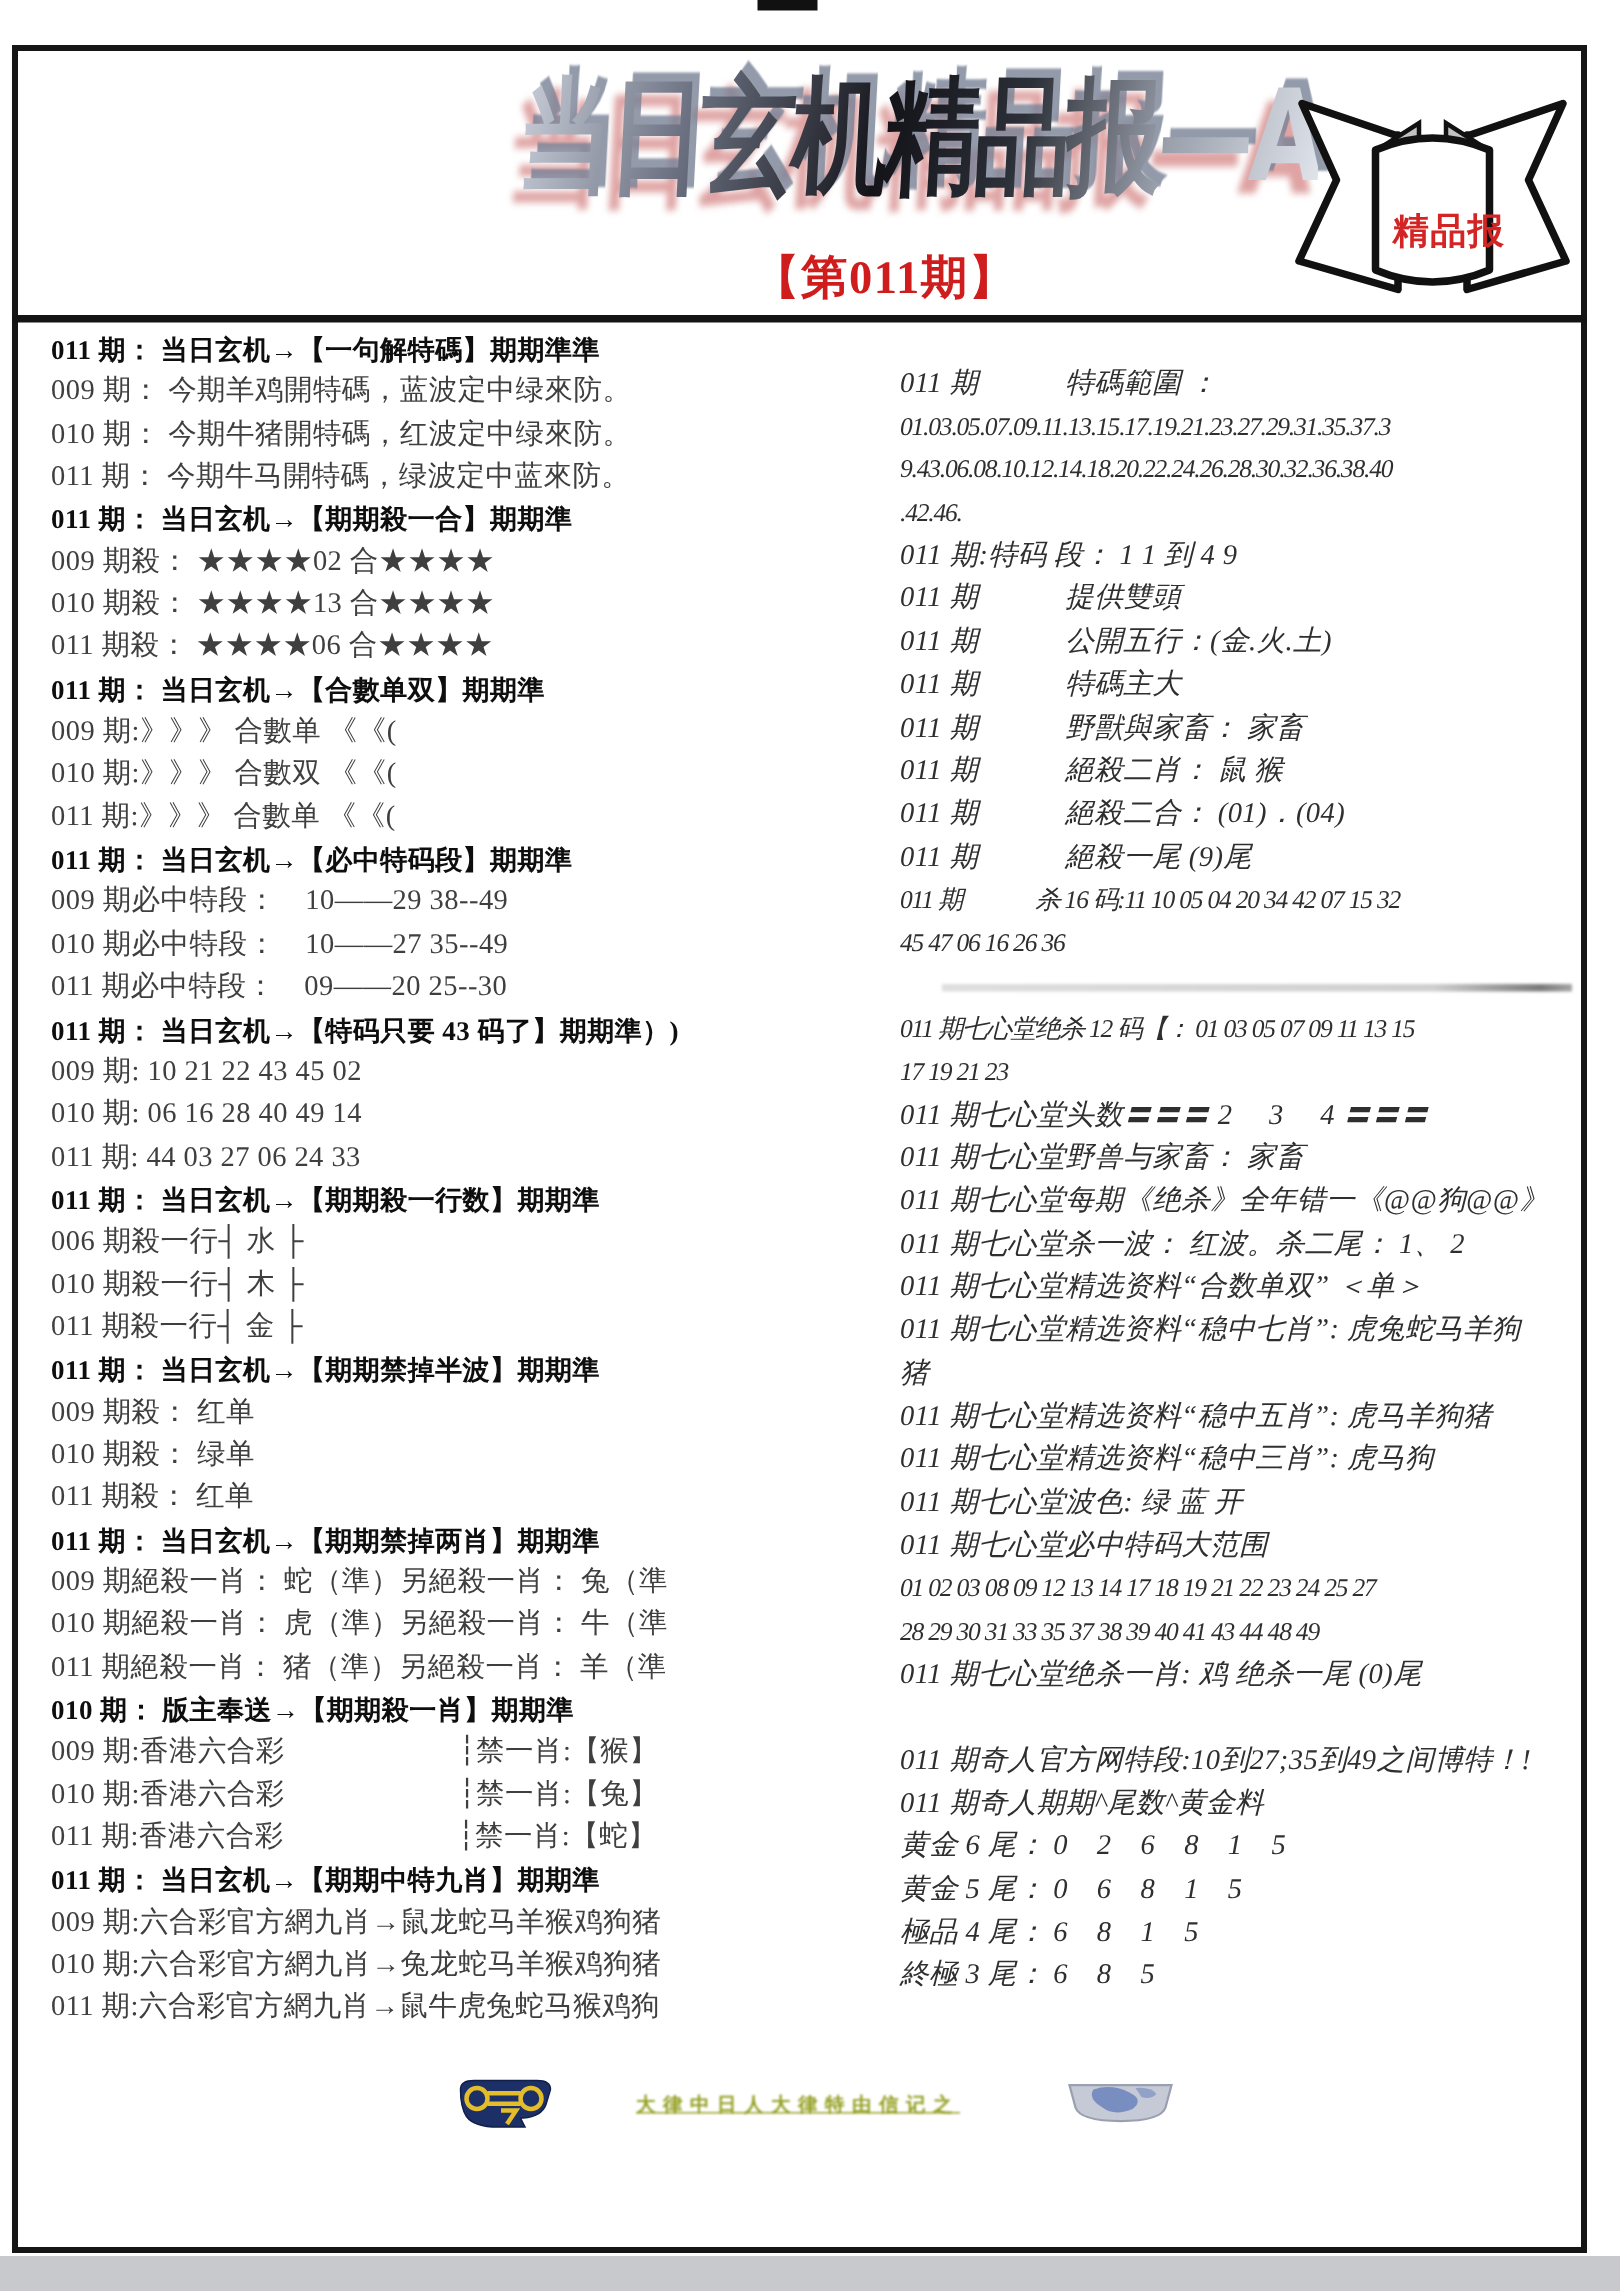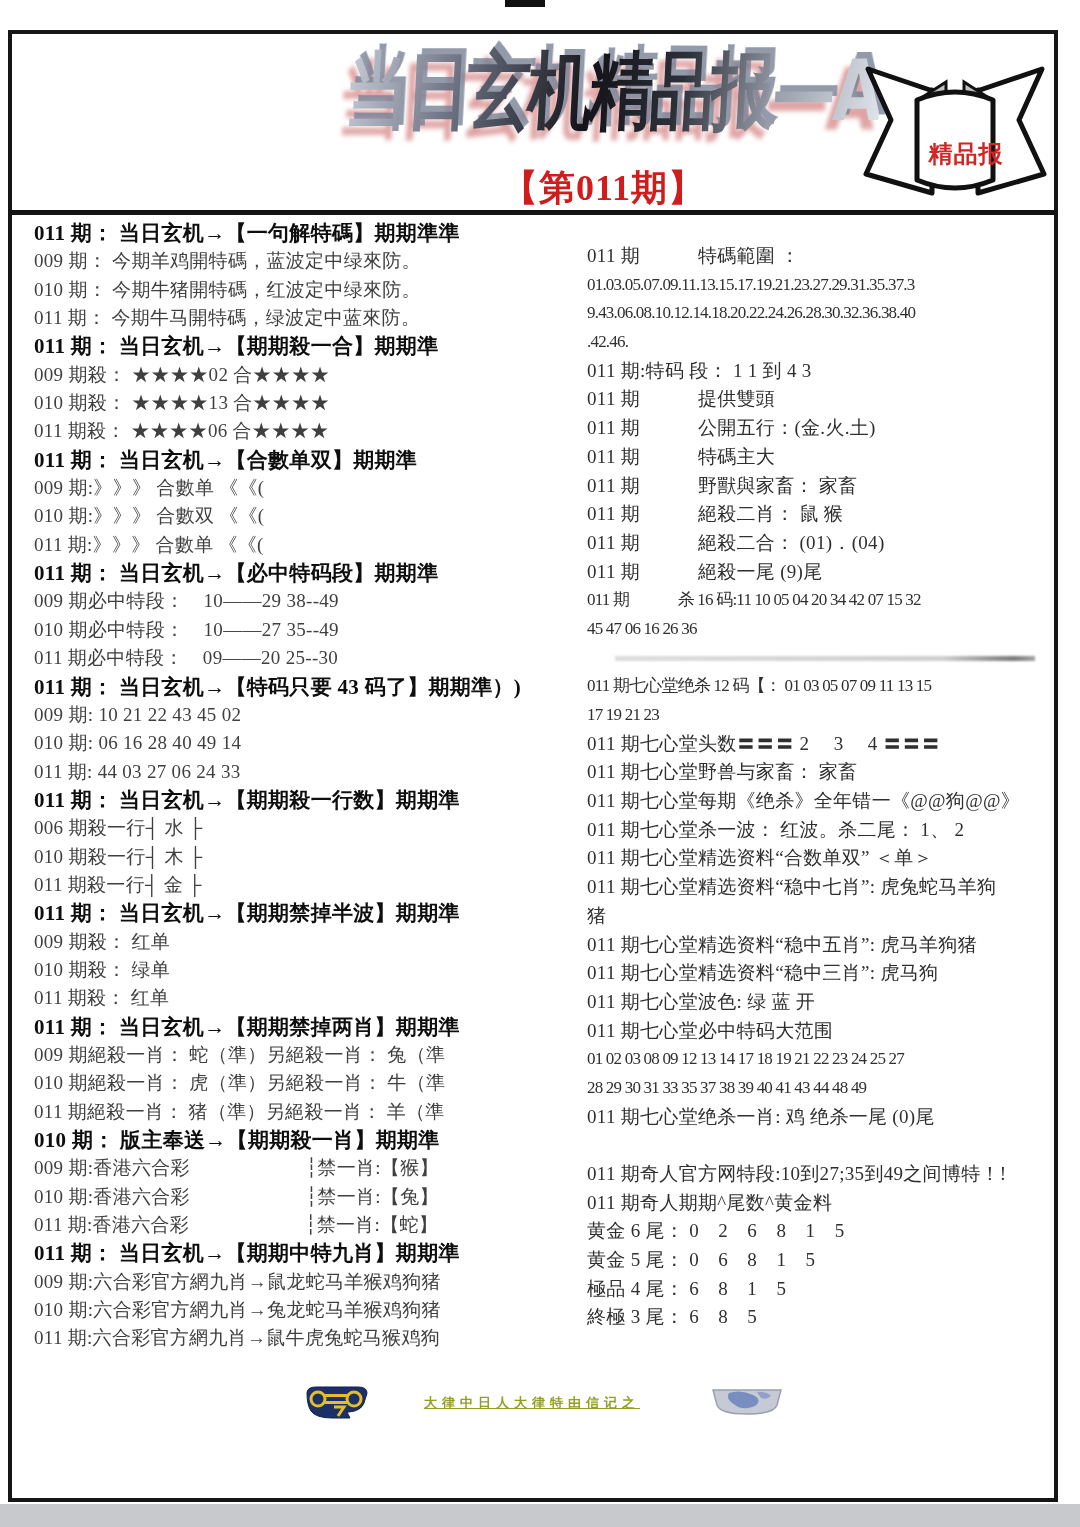--- a/index.html
+++ b/index.html
@@ -15,34 +15,34 @@
   
   .title-wrap{position:absolute;left:348px;top:34px;width:540px;height:130px;}
   .title-layer{position:absolute;left:0;top:0;white-space:nowrap;
                font-family:"DejaVu Sans","Liberation Sans",sans-serif;font-weight:bold;
                font-size:64px;letter-spacing:-3px;transform:scaleY(1.32) skewX(-4deg);transform-origin:left top;}
   .title-back{color:rgba(196,88,88,.55);filter:blur(2px);left:-7px;top:9px;}
   .title-mid{color:rgba(120,130,150,.8);left:5px;top:-6px;filter:blur(.5px);}
   .title-front{background:linear-gradient(105deg,#cdd2dd 0%,#6a7080 22%,#14141a 46%,#2c3038 62%,#9aa0ac 80%,#e3e7ee 100%);
                -webkit-background-clip:text;background-clip:text;color:transparent;}
   .issue-label{position:absolute;left:502px;top:164px;width:170px;
-               font-size:36px;font-weight:bold;color:#cf1d1d;letter-spacing:1px;white-space:nowrap;}
+               font-size:31px;font-weight:bold;color:#cf1d1d;letter-spacing:1px;white-space:nowrap;}
 
   
   .ribbon{position:absolute;left:856px;top:60px;width:196px;height:142px;}
   .ribbon-label{position:absolute;left:60px;top:78px;width:100px;text-align:center;
                 font-size:24px;font-weight:bold;color:#d42525;letter-spacing:1px;}
 
   
   .col{position:absolute;white-space:nowrap;}
   #left-col{left:34px;top:219px;width:552px;}
-  #right-col{left:587px;top:242px;width:442px;}
+  #right-col{left:600px;top:242px;width:442px;font-style:italic;}
   .line{height:28.35px;line-height:28.35px;font-size:19px;color:#3f3f3f;letter-spacing:.3px;}
   #right-col .line{height:28.7px;line-height:28.7px;color:#2f2f2f;}
-  .hd{font-weight:bold;color:#0e0e0e;font-size:21px;}
+  .hd{font-weight:bold;color:#0e0e0e;font-size:18px;}
   .num{letter-spacing:-.8px;font-size:17px;color:#1b1b1b;}
   .blank{height:28.7px;}
   .erased{position:relative;height:28.7px;}
   .erased::before{content:"";position:absolute;left:28px;top:12px;width:420px;height:5px;
                   background:linear-gradient(90deg,#dedede 0%,#cfcfcf 78%,#7a7a7a 95%,#a5a5a5 100%);
                   filter:blur(1px);}
 
   
   .footer-slogan{position:absolute;left:424px;top:1394px;font-size:13px;font-weight:bold;
                  color:#939f20;letter-spacing:5px;filter:blur(.6px);white-space:nowrap;text-decoration:underline;}
@@ -118,21 +118,21 @@
       <div class="line hd">011 期： 当日玄机→【期期中特九肖】期期準</div>
       <div class="line n">009 期:六合彩官方網九肖→鼠龙蛇马羊猴鸡狗猪</div>
       <div class="line n">010 期:六合彩官方網九肖→兔龙蛇马羊猴鸡狗猪</div>
       <div class="line n">011 期:六合彩官方網九肖→鼠牛虎兔蛇马猴鸡狗</div>
     </div>
   <div class="col" id="right-col">
       <div class="line n">011 期　　　特碼範圍 ：</div>
       <div class="line num">01.03.05.07.09.11.13.15.17.19.21.23.27.29.31.35.37.3</div>
       <div class="line num">9.43.06.08.10.12.14.18.20.22.24.26.28.30.32.36.38.40</div>
       <div class="line num">.42.46.</div>
-      <div class="line n">011 期:特码 段： 1 1 到 4 3</div>
+      <div class="line n">011 期:特码 段： 1 1 到 4 9</div>
       <div class="line n">011 期　　　提供雙頭</div>
       <div class="line n">011 期　　　公開五行：(金.火.土)</div>
       <div class="line n">011 期　　　特碼主大</div>
       <div class="line n">011 期　　　野獸與家畜： 家畜</div>
       <div class="line n">011 期　　　絕殺二肖： 鼠 猴</div>
       <div class="line n">011 期　　　絕殺二合： (01)．(04)</div>
       <div class="line n">011 期　　　絕殺一尾 (9)尾</div>
       <div class="line num">011 期　　　杀 16 码:11 10 05 04 20 34 42 07 15 32</div>
       <div class="line num">45 47 06 16 26 36</div>
       <div class="line erased"></div>

